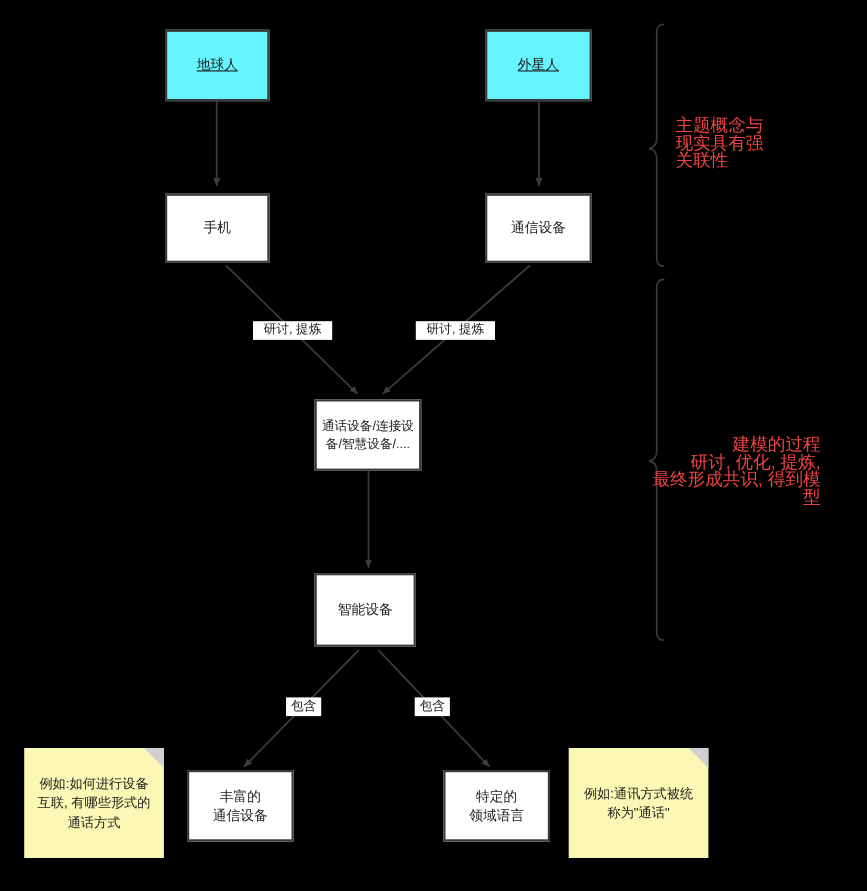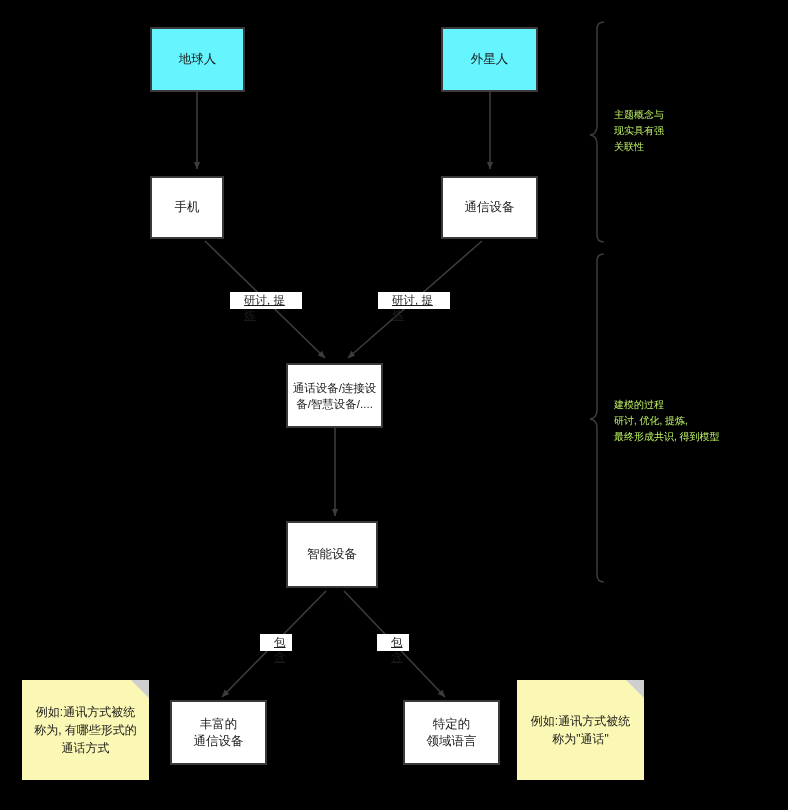--- a/index.html
+++ b/index.html
@@ -29,35 +29,34 @@
     display: flex;
     align-items: center;
     justify-content: center;
     text-align: center;
     color: #1a1a1a;
     font-size: 12.5px;
     line-height: 17px;
     white-space: pre-line;
     z-index: 3;
   }
-  .node.fill-cyan { background: #66f5ff; }
+  .node.fill-cyan { background: #66f5ff; text-decoration: underline; }
   .node.fill-white { background: #ffffff; }
 
   .edge-label {
     position: absolute;
     background: #ffffff;
     color: #1c1c1c;
     font-size: 11.5px;
     line-height: 15px;
-    text-align: left;
+    text-align: center;
     white-space: pre-line;
-    padding: 1px 14px;
+    padding: 1px 4px;
     box-sizing: border-box;
     z-index: 4;
-    text-decoration: underline;
   }
 
   .note {
     position: absolute;
     box-sizing: border-box;
     background: #fbf7b4;
     color: #1a1a1a;
     font-size: 12px;
     line-height: 18px;
     text-align: center;
@@ -73,22 +72,22 @@
     top: 0;
     right: 0;
     width: 0;
     height: 0;
     border-left: 18px solid transparent;
     border-top: 18px solid #cfcfcf;
   }
 
   .annotation {
     position: absolute;
-    color: #bef264;
-    font-size: 10px;
+    color: #ef4444;
+    font-size: 16px;
     line-height: 16px;
     white-space: pre-line;
     z-index: 3;
   }
   .brace-svg {
     position: absolute;
     z-index: 2;
   }
 </style>
 </head>
@@ -123,21 +122,21 @@
   </svg>
 
   <svg class="brace-svg" style="left:588px; top:250px;" width="30" height="340" xmlns="http://www.w3.org/2000/svg">
     <path d="M16,4 q-7,0 -7,7 L9,160 q0,8 -7,9 q7,1 7,9 L9,325 q0,7 7,7" fill="none" stroke="#3c3c3c" stroke-width="1.5"></path>
   </svg>
 
   <div class="node fill-cyan" style="left:150px; top:27px; width:95px; height:65px;">地球人</div>
 
   <div class="node fill-cyan" style="left:441px; top:27px; width:97px; height:65px;">外星人</div>
 
-  <div class="node fill-white" style="left:150px; top:176px; width:74px; height:63px;">手机</div>
+  <div class="node fill-white" style="left:150px; top:176px; width:95px; height:63px;">手机</div>
 
   <div class="node fill-white" style="left:441px; top:176px; width:97px; height:63px;">通信设备</div>
 
   <div class="node fill-white" style="left:286px; top:363px; width:97px; height:65px; font-size:11.5px; line-height:16px;">通话设备/连接设备/智慧设备/....</div>
 
   <div class="node fill-white" style="left:286px; top:521px; width:92px; height:67px;">智能设备</div>
 
   <div class="node fill-white" style="left:170px; top:700px; width:97px; height:65px;">丰富的
 通信设备</div>
 
@@ -148,29 +147,29 @@
 
   <div class="edge-label" style="left:378px; top:292px; width:72px; height:17px;">研讨, 提炼</div>
 
 
   <div class="edge-label" style="left:260px; top:634px; width:32px; height:17px;">包含</div>
 
   <div class="edge-label" style="left:377px; top:634px; width:32px; height:17px;">包含</div>
 
   <div class="note" style="left:22px; top:680px; width:127px; height:100px;">
     <span class="fold"></span>
-    <span>例如:通讯方式被统称为, 有哪些形式的通话方式</span>
+    <span>例如:如何进行设备互联, 有哪些形式的通话方式</span>
   </div>
 
   <div class="note" style="left:517px; top:680px; width:127px; height:100px;">
     <span class="fold"></span>
     <span>例如:通讯方式被统称为"通话"</span>
   </div>
 
   <div class="annotation" style="left:614px; top:107px; width:150px;">主题概念与
 现实具有强
 关联性</div>
 
-  <div class="annotation" style="left:614px; top:397px; width:168px;">建模的过程
+  <div class="annotation" style="left:578px; top:397px; width:168px;text-align:right;">建模的过程
 研讨, 优化, 提炼,
 最终形成共识, 得到模型</div>
 
 </div>
 
 </body></html>

